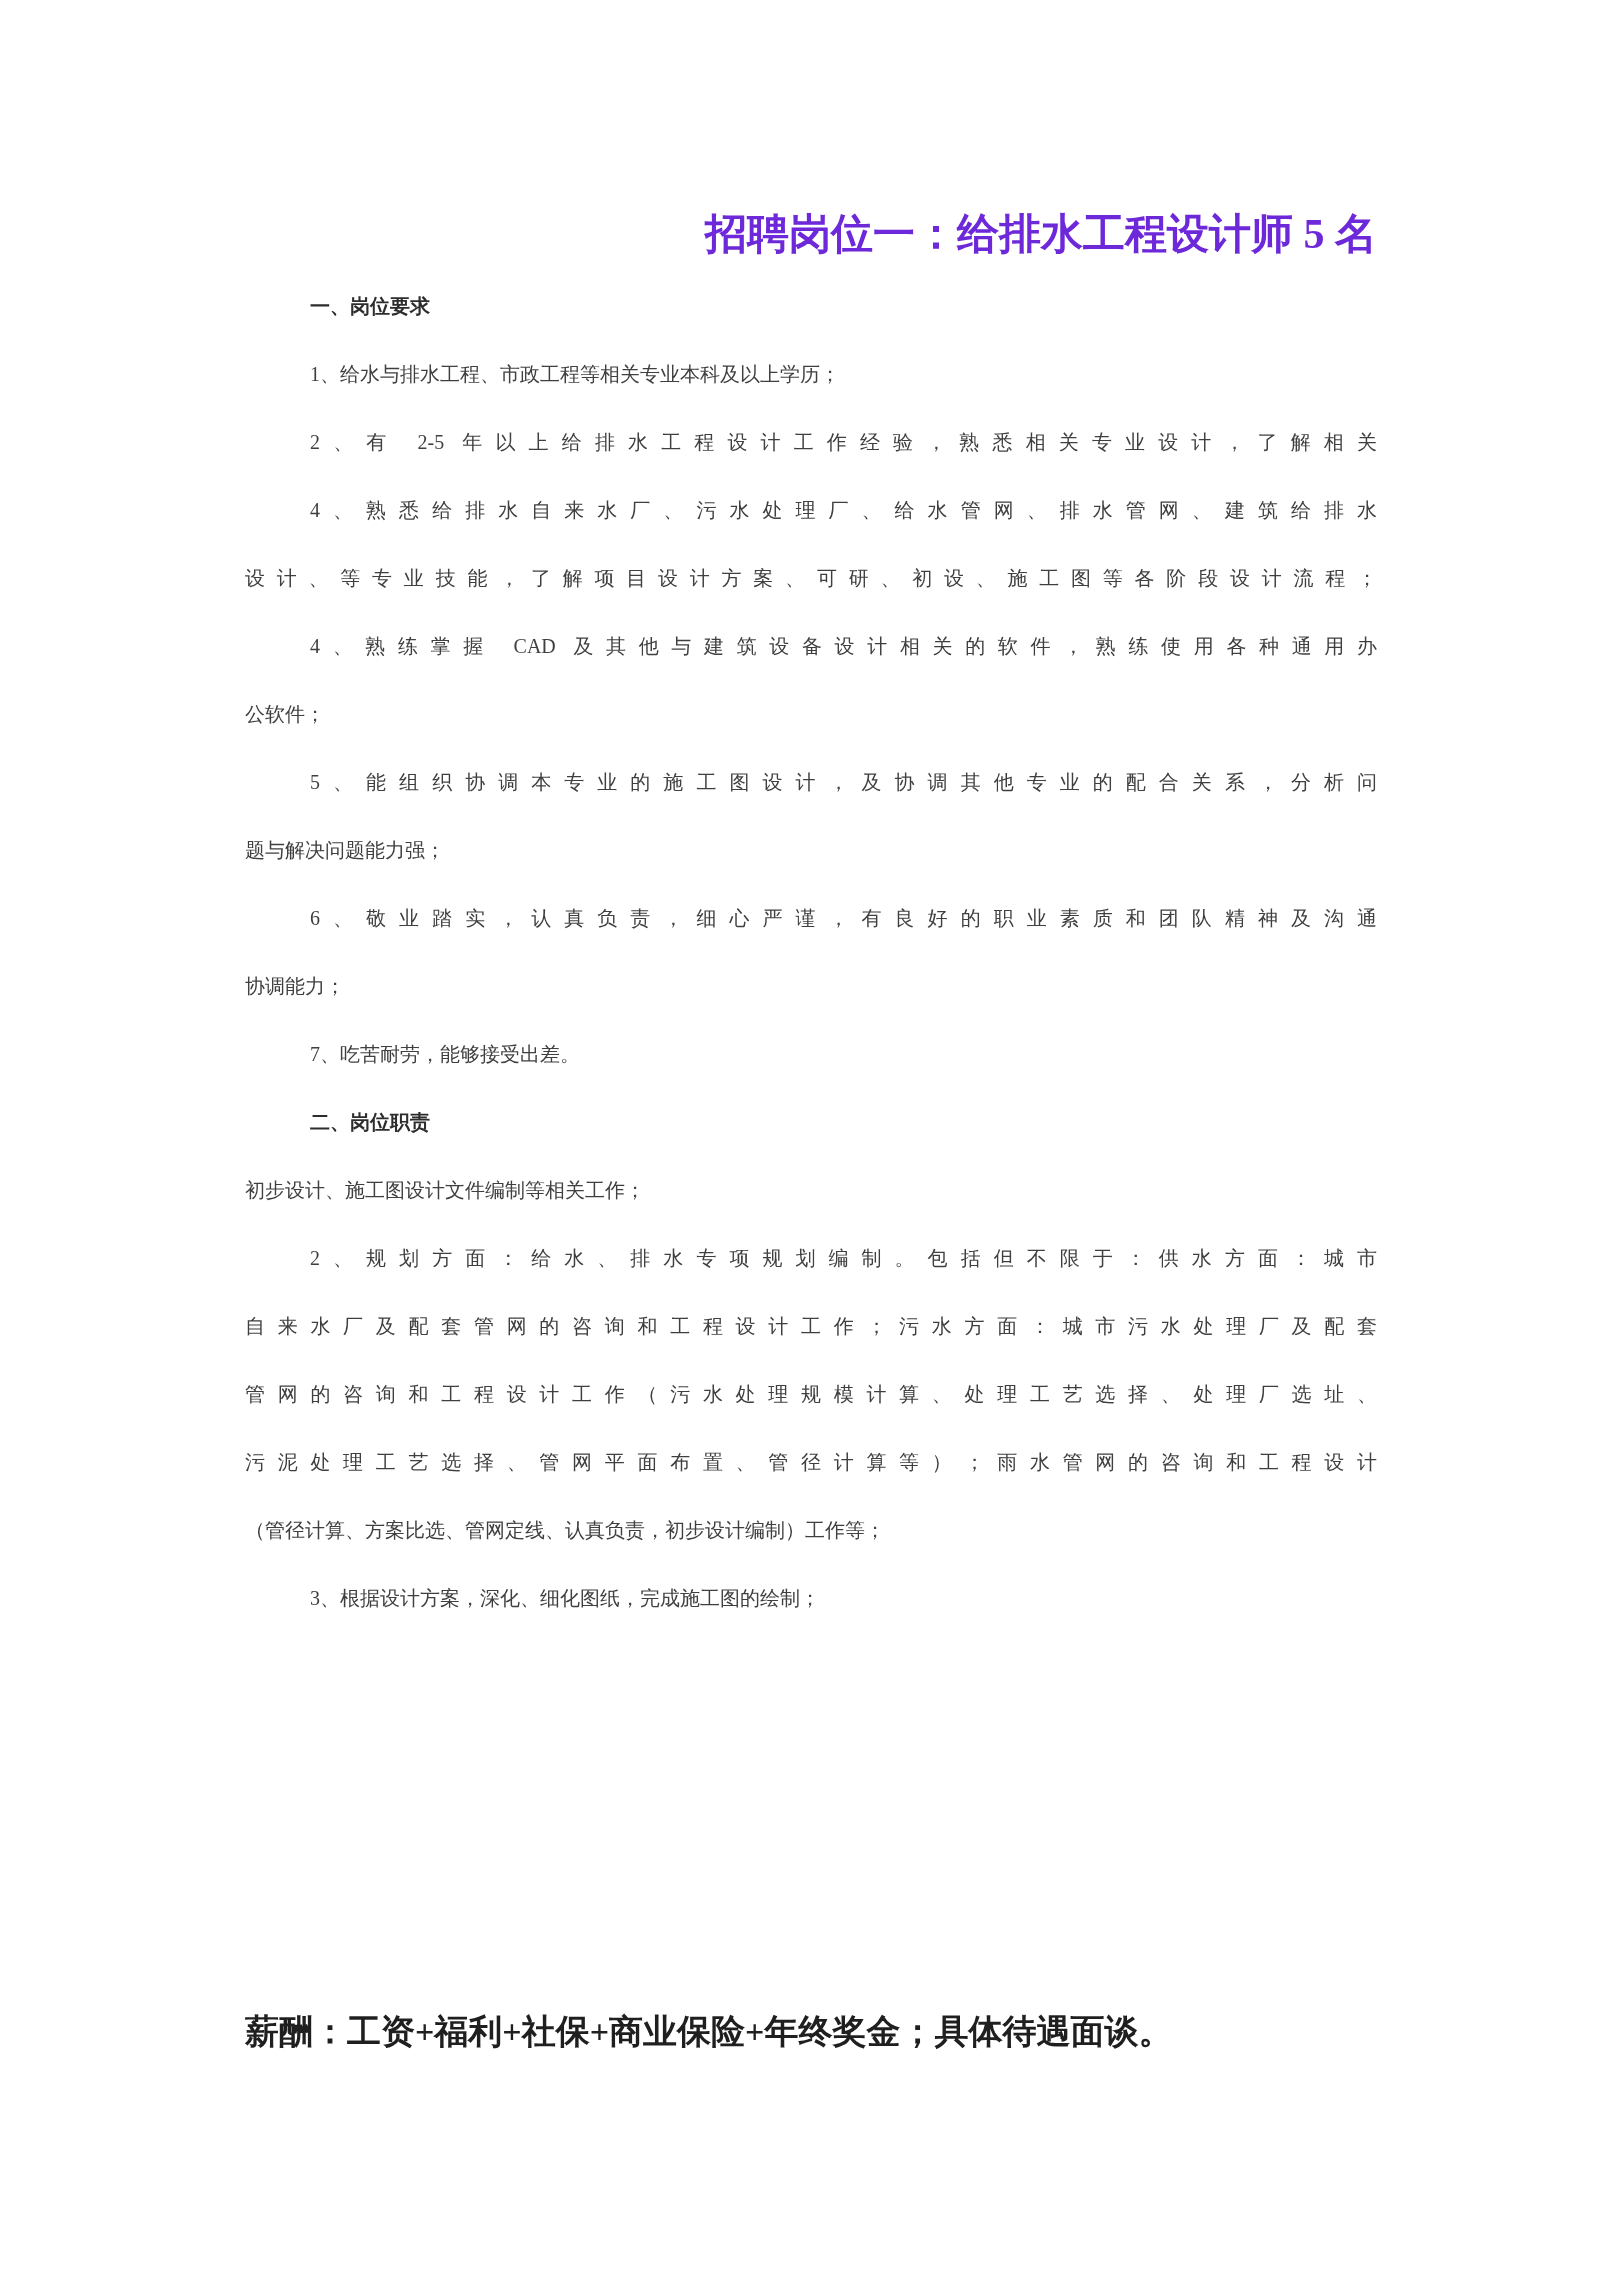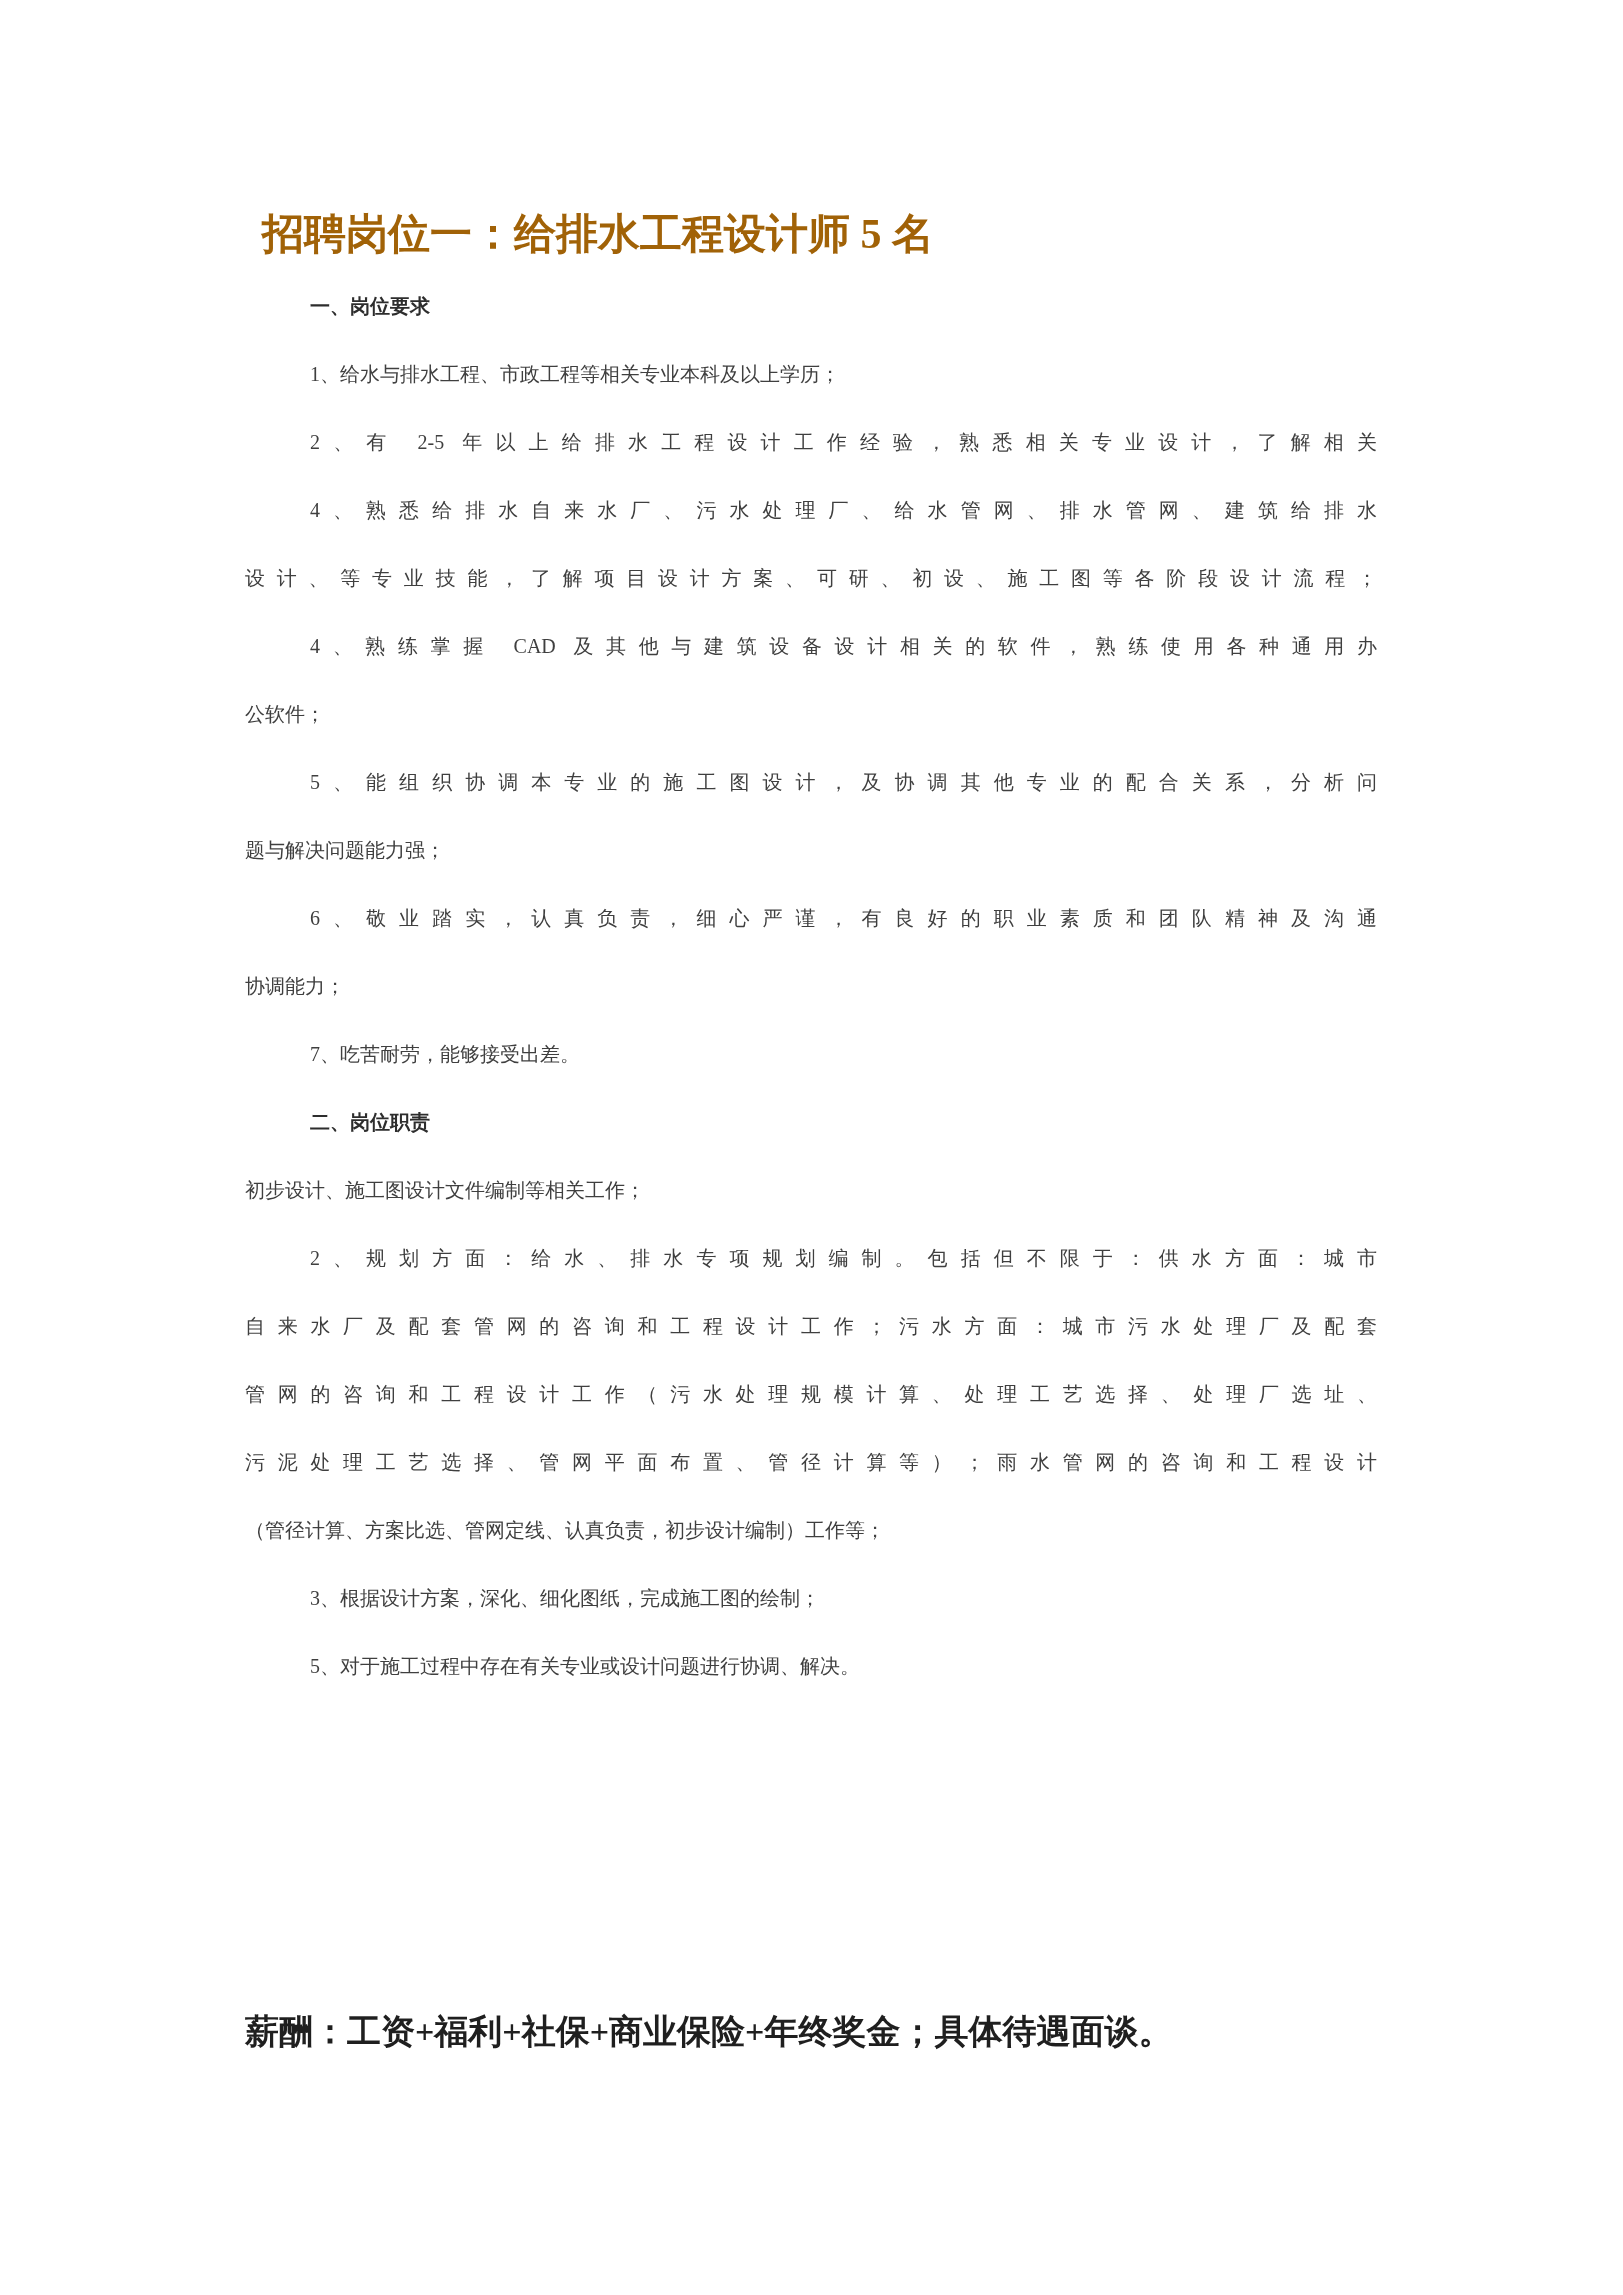--- a/index.html
+++ b/index.html
@@ -12,28 +12,28 @@
     width: 1623px;
     height: 2295px;
     background: #ffffff;
     overflow: hidden;
     font-family: "Liberation Serif", "DejaVu Serif", serif;
     color: #3f3f3f;
   }
   .doc-title {
     position: absolute;
     top: 200px;
-    left: 262px;
+    left: 245px;
     width: 1132px;
     height: 68px;
     line-height: 68px;
     font-size: 42px;
     font-weight: bold;
-    text-align: left;
-    color: #a16207;
+    text-align: right;
+    color: #6d28d9;
     white-space: nowrap;
   }
   .body-text {
     position: absolute;
     top: 272px;
     left: 245px;
     width: 1132px;
   }
   .line {
     height: 68px;
@@ -86,19 +86,18 @@
     <div class="line">协调能力；</div>
     <div class="line indent">7、吃苦耐劳，能够接受出差。</div>
     <div class="line bold indent">二、岗位职责</div>
     <div class="line">初步设计、施工图设计文件编制等相关工作；</div>
     <div class="line indent just">2、规划方面：给水、排水专项规划编制。包括但不限于：供水方面：城市</div>
     <div class="line just">自来水厂及配套管网的咨询和工程设计工作；污水方面：城市污水处理厂及配套</div>
     <div class="line just">管网的咨询和工程设计工作（污水处理规模计算、处理工艺选择、处理厂选址、</div>
     <div class="line just">污泥处理工艺选择、管网平面布置、管径计算等）；雨水管网的咨询和工程设计</div>
     <div class="line">（管径计算、方案比选、管网定线、认真负责，初步设计编制）工作等；</div>
     <div class="line indent">3、根据设计方案，深化、细化图纸，完成施工图的绘制；</div>
-    <div class="line indent">5、对于施工过程中存在有关专业或设计问题进行协调、解决。</div>
   </div>
 
   <div class="salary-line">薪酬：工资+福利+社保+商业保险+年终奖金；具体待遇面谈。</div>
 
 </div>
 
 
 </body></html>

